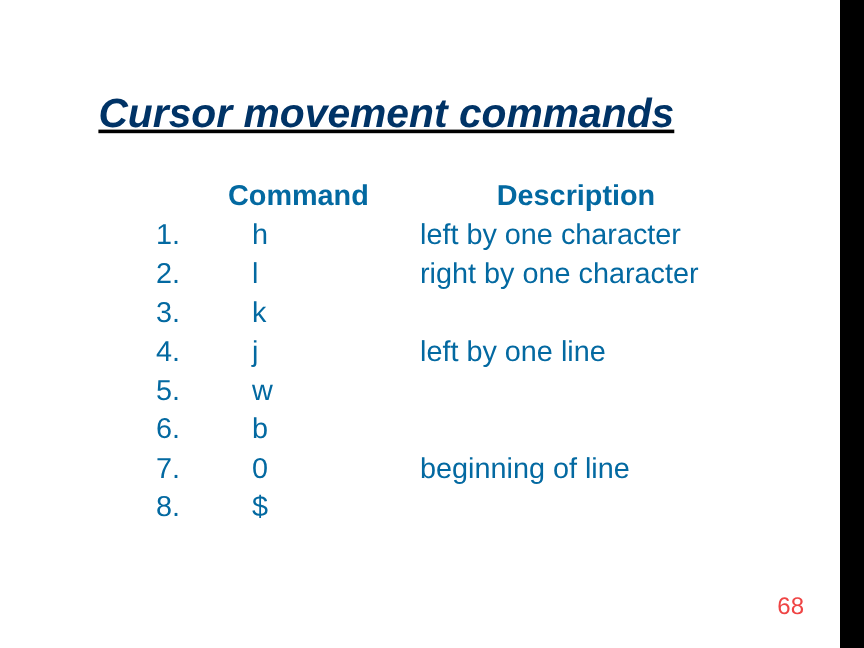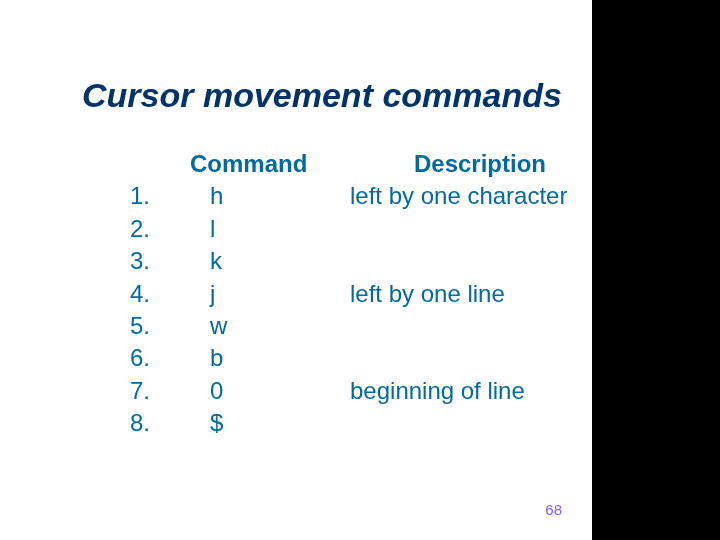--- a/index.html
+++ b/index.html
@@ -6,24 +6,25 @@
     margin: 0;
     padding: 0;
     width: 720px;
     height: 540px;
     background: #000;
     font-family: Verdana, Tahoma, Arial, sans-serif;
     overflow: hidden;
   }
   .slide {
     position: relative;
-    width: 592px;
+    width: 700px;
     height: 540px;
     background: #fff;
     box-sizing: border-box;
+    text-decoration: underline;
   }
   .title {
     font-style: italic;
     font-weight: bold;
     color: #003366;
     font-size: 34px;
     padding: 78px 0 0 82px;
     line-height: 1.05;
   }
   .table {
@@ -63,22 +64,22 @@
   .header .col-num {
     
   }
   .cmd-indent {
     padding-left: 20px;
   }
   .page-number {
     position: absolute;
     right: 30px;
     bottom: 22px;
-    font-size: 15px;
-    color: #8b5cf6;
+    font-size: 20px;
+    color: #ef4444;
     text-align: center;
   }
 </style>
 </head>
 <body>
 
 <div class="slide">
 
   <div class="title">Cursor movement commands</div>
 
@@ -91,20 +92,21 @@
     </div>
 
     <div class="row">
       <div class="col-num">1.</div>
       <div class="col-cmd cmd-indent">h</div>
       <div class="col-desc">left by one character</div>
     </div>
     <div class="row">
       <div class="col-num">2.</div>
       <div class="col-cmd cmd-indent">l</div>
+      <div class="col-desc">right by one character</div>
     </div>
     <div class="row">
       <div class="col-num">3.</div>
       <div class="col-cmd cmd-indent">k</div>
     </div>
     <div class="row">
       <div class="col-num">4.</div>
       <div class="col-cmd cmd-indent">j</div>
       <div class="col-desc">left by one line</div>
     </div>

